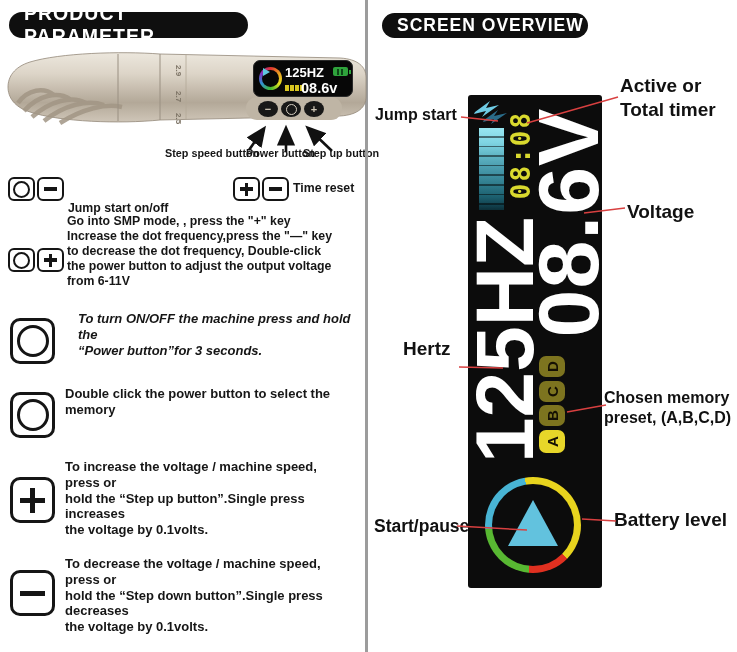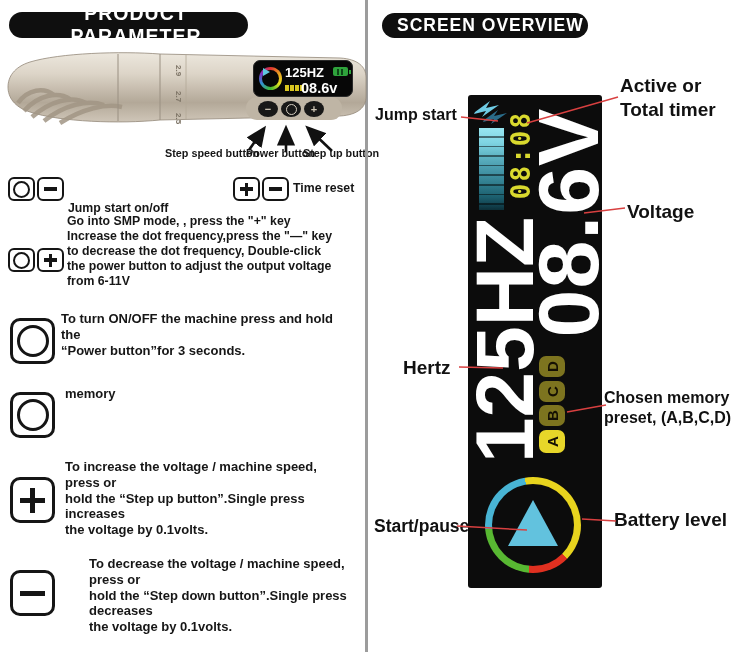--- a/index.html
+++ b/index.html
@@ -72,21 +72,21 @@
   .ann{position:absolute;font-weight:bold;white-space:nowrap;color:#111;}
   svg.overlay{position:absolute;left:0;top:0;z-index:20;pointer-events:none;}
   .pen-svg{position:absolute;left:0;top:45px;z-index:1;}
   .over-pen{z-index:5;}
 </style>
 </head>
 <body>
 
 <div class="page">
 
-  <div class="pill" style="left:9px;top:12px;width:239px;height:26px;font-size:19.5px;text-align:center;">PRODUCT PARAMETER</div>
+  <div class="pill" style="left:9px;top:12px;width:239px;height:26px;font-size:19.5px;">PRODUCT PARAMETER</div>
 
   <svg class="pen-svg" width="370" height="112" viewBox="0 0 370 112">
     <defs>
       <linearGradient id="penGrad" x1="0" y1="0" x2="0" y2="1">
         <stop offset="0%" stop-color="#ece7dd"></stop>
         <stop offset="30%" stop-color="#ddd5c8"></stop>
         <stop offset="72%" stop-color="#b3a898"></stop>
         <stop offset="100%" stop-color="#cfc6b8"></stop>
       </linearGradient>
     </defs>
@@ -169,49 +169,50 @@
     <div>Go into SMP mode, , press the "+" key</div>
     <div>Increase the dot frequency,press the "—" key</div>
     <div>to decrease the dot frequency, Double-click</div>
     <div>the power button to adjust the output voltage</div>
     <div>from 6-11V</div>
   </div>
 
   <div class="bigsq" style="left:10px;top:318px;">
       <span class="circ"></span>
     </div>
-  <div class="tblock fs13" style="left:61px;top:311px;">
+  <div class="tblock fs13" style="left:78px;top:311px;font-style:italic;">
     <div>To turn ON/OFF the machine press and hold</div>
     <div>the</div>
     <div>“Power button”for 3 seconds.</div>
   </div>
 
   <div class="bigsq" style="left:10px;top:392px;">
       <span class="circ"></span>
     </div>
   <div class="tblock fs13" style="left:65px;top:386px;">
+    <div>Double click the power button to select the</div>
     <div>memory</div>
   </div>
 
   <div class="bigsq" style="left:10px;top:477px;">
       <span class="hbar"></span>
       <span class="vbar"></span>
     </div>
   <div class="tblock fs13" style="left:65px;top:459px;">
     <div>To increase the voltage / machine speed,</div>
     <div>press or</div>
     <div>hold the “Step up button”.Single press</div>
     <div>increases</div>
     <div>the voltage by 0.1volts.</div>
   </div>
 
   <div class="bigsq" style="left:10px;top:570px;">
       <span class="hbar"></span>
     </div>
-  <div class="tblock fs13" style="left:65px;top:556px;margin-left:24px;">
+  <div class="tblock fs13" style="left:65px;top:556px;">
     <div>To decrease the voltage / machine speed,</div>
     <div>press or</div>
     <div>hold the “Step down button”.Single press</div>
     <div>decreases</div>
     <div>the voltage by 0.1volts.</div>
   </div>
 
   <div class="divider"></div>
 
   <div class="pill" style="left:382px;top:13px;width:206px;height:25px;font-size:17.5px;">SCREEN OVERVIEW</div>
@@ -242,21 +243,21 @@
     <div class="ring"></div>
     <div class="tri"></div>
   </div>
 
   <div class="ann" style="left:375px;top:106px;font-size:16px;">Jump start</div>
   <div class="ann" style="left:620px;top:74px;font-size:19px;line-height:24px;">
     <div>Active or</div>
     <div>Total timer</div>
   </div>
   <div class="ann" style="left:627px;top:201px;font-size:19px;">Voltage</div>
-  <div class="ann" style="left:403px;top:357px;font-size:19px;">Hertz</div>
+  <div class="ann" style="left:403px;top:338px;font-size:19px;">Hertz</div>
   <div class="ann" style="left:604px;top:388px;font-size:16px;line-height:20px;">
     <div>Chosen memory</div>
     <div>preset, (A,B,C,D)</div>
   </div>
   <div class="ann" style="left:374px;top:516px;font-size:17.5px;">Start/pause</div>
   <div class="ann" style="left:614px;top:509px;font-size:19px;">Battery level</div>
 
   <svg class="overlay" width="737" height="652" viewBox="0 0 737 652">
     <defs>
       <marker id="ah" markerWidth="9" markerHeight="8" refX="6" refY="3.5" orient="auto">

